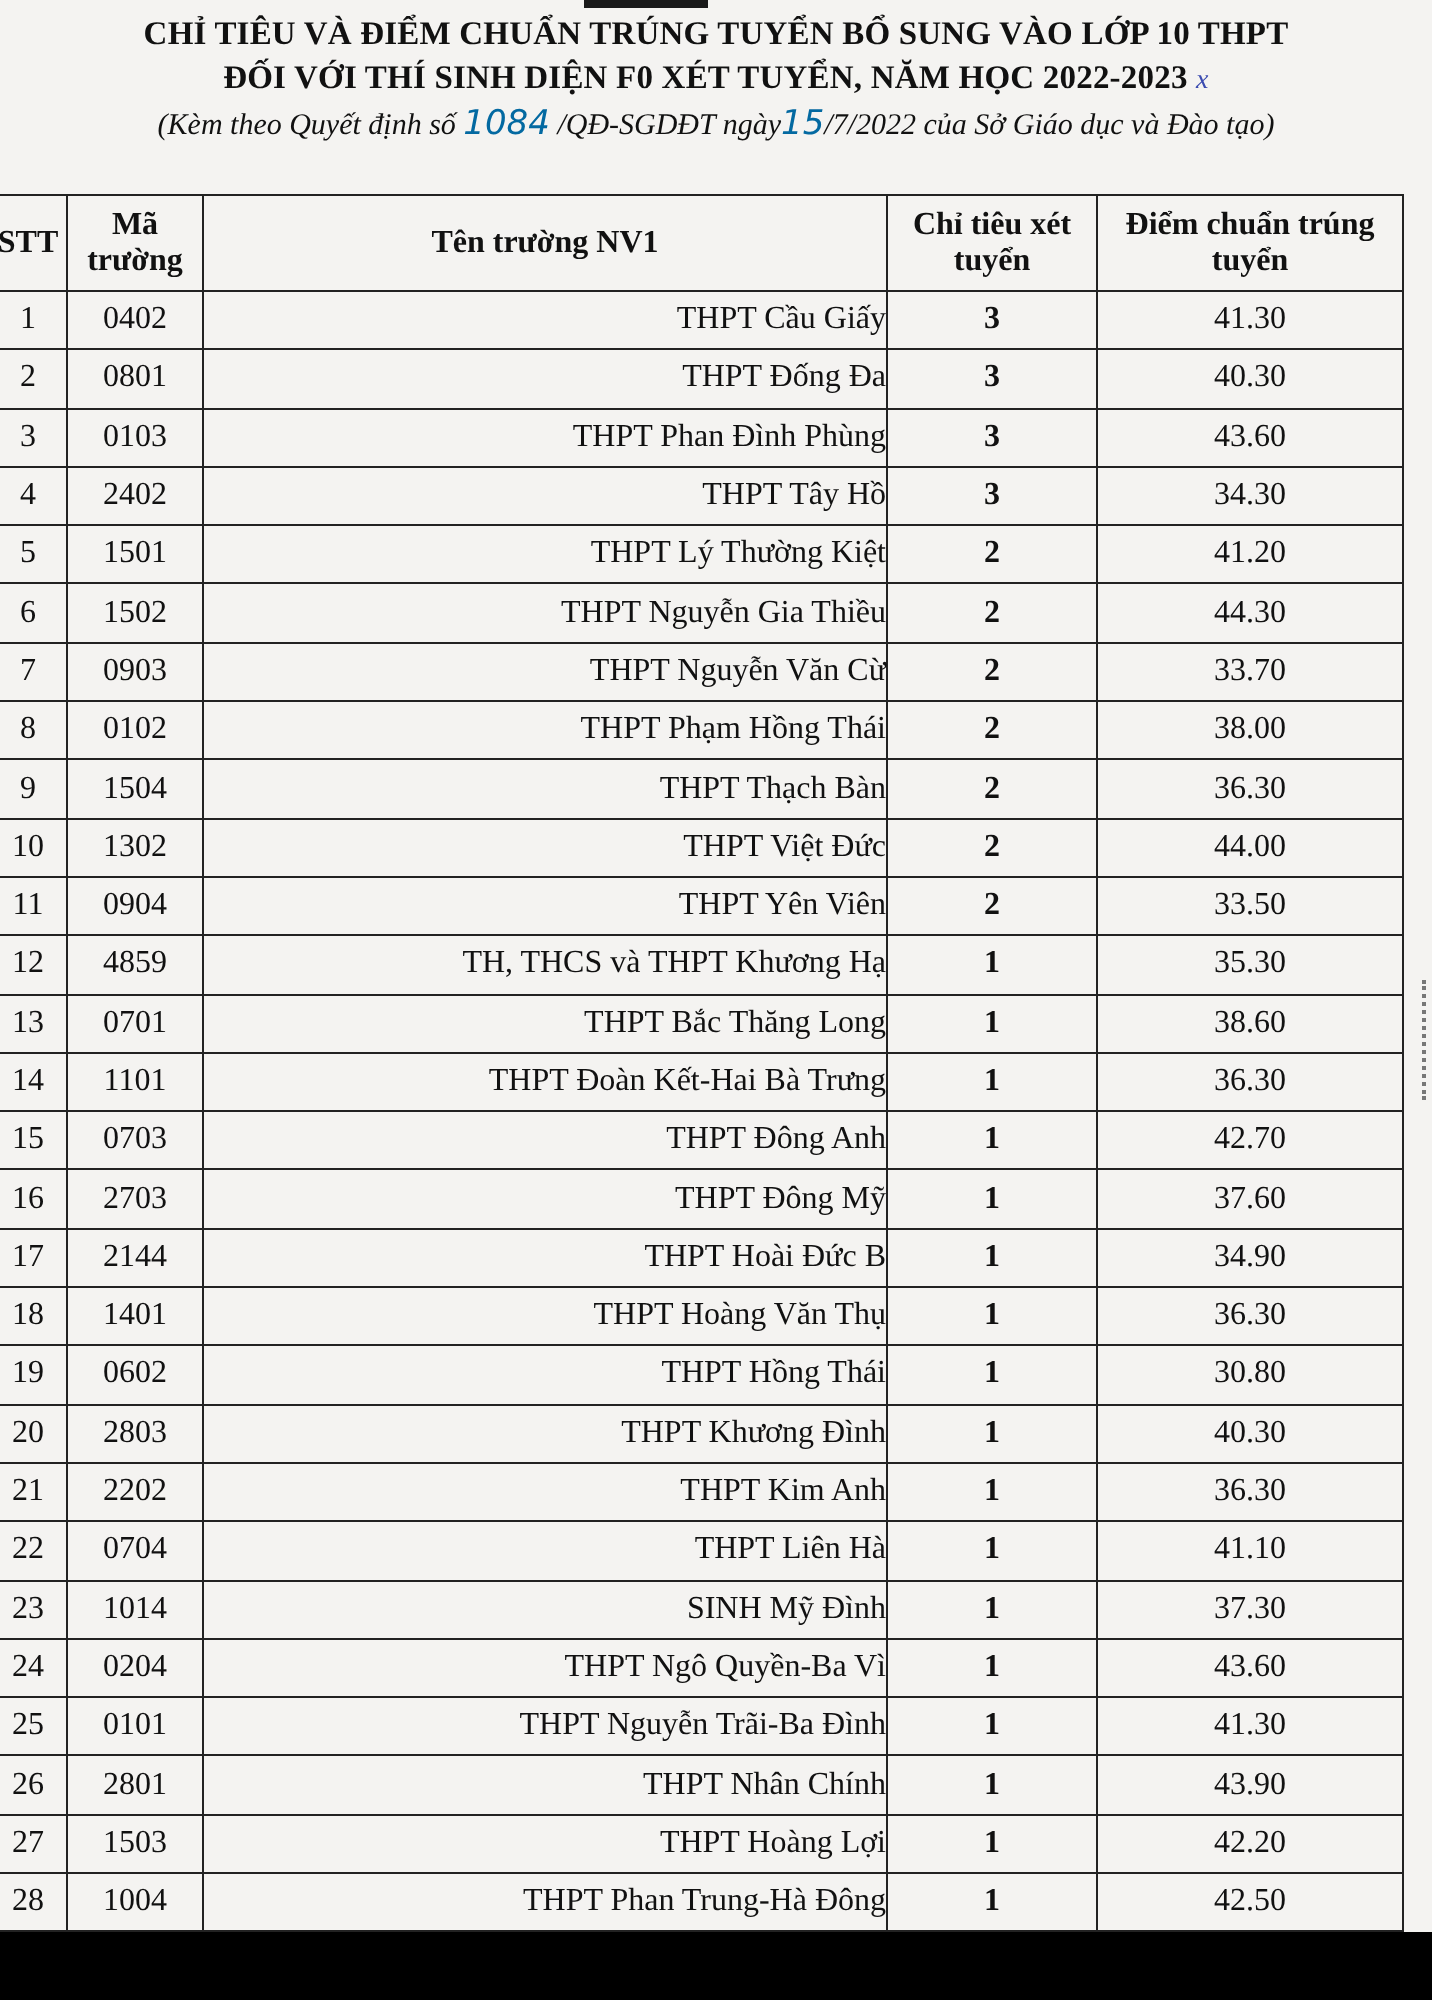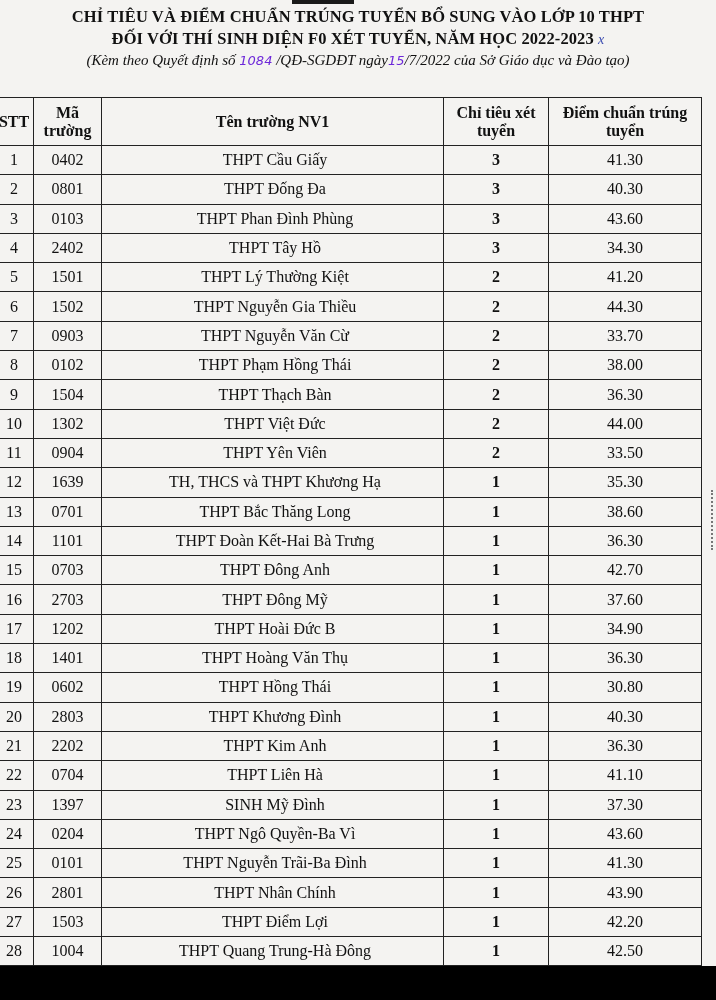--- a/index.html
+++ b/index.html
@@ -15,39 +15,39 @@
   .title {
     position: absolute; left: 0; width: 716px; text-align: center;
     font-weight: bold; font-size: 16.5px; letter-spacing: 0.1px;
   }
   .t1 { top: 7px; }
   .t2 { top: 29px; }
   .subtitle {
     position: absolute; left: 0; width: 716px; top: 52px; text-align: center;
     font-style: italic; font-size: 15px;
   }
-  .hand { color: #6d28d9; font-family: "DejaVu Sans", sans-serif; font-style: italic; font-size: 13px; }
+  .hand { color: #0369a1; font-family: "DejaVu Sans", sans-serif; font-style: italic; font-size: 17px; }
   .check { color: #3b4bb0; font-weight: normal; font-style: italic; font-size: 14px; }
 
   table.main {
     position: absolute; left: -6px; top: 97px;
     border-collapse: collapse;
     font-size: 16px;
   }
   table.main td, table.main th {
     border: 1.6px solid #222;
     padding: 0;
     height: 28.3px;
   }
   table.main th {
     font-weight: bold; font-size: 16px; line-height: 18px; height: 47px;
   }
   .c-stt { width: 38px; text-align: center; }
   .c-code { width: 67px; text-align: center; }
-  .c-name { width: 336px; text-align: center; padding-left: 5px !important; }
+  .c-name { width: 336px; text-align: right; padding-left: 5px !important; }
   .c-quota { width: 104px; text-align: center; font-weight: bold; }
   .c-score { width: 152px; text-align: center; font-weight: normal; }
   th.c-name { text-align: center; padding-left: 0 !important; }
   th.c-quota, th.c-score { font-weight: bold; }
 
   .margin-marks {
     position: absolute; left: 711px; top: 490px; width: 3px; height: 60px;
     border-left: 2px dotted #777;
   }
   .black-bar {
@@ -151,21 +151,21 @@
       </tr>
       <tr>
         <td class="c-stt">11</td>
         <td class="c-code">0904</td>
         <td class="c-name">THPT Yên Viên</td>
         <td class="c-quota">2</td>
         <td class="c-score">33.50</td>
       </tr>
       <tr>
         <td class="c-stt">12</td>
-        <td class="c-code">1639</td>
+        <td class="c-code">4859</td>
         <td class="c-name">TH, THCS và THPT Khương Hạ</td>
         <td class="c-quota">1</td>
         <td class="c-score">35.30</td>
       </tr>
       <tr>
         <td class="c-stt">13</td>
         <td class="c-code">0701</td>
         <td class="c-name">THPT Bắc Thăng Long</td>
         <td class="c-quota">1</td>
         <td class="c-score">38.60</td>
@@ -186,21 +186,21 @@
       </tr>
       <tr>
         <td class="c-stt">16</td>
         <td class="c-code">2703</td>
         <td class="c-name">THPT Đông Mỹ</td>
         <td class="c-quota">1</td>
         <td class="c-score">37.60</td>
       </tr>
       <tr>
         <td class="c-stt">17</td>
-        <td class="c-code">1202</td>
+        <td class="c-code">2144</td>
         <td class="c-name">THPT Hoài Đức B</td>
         <td class="c-quota">1</td>
         <td class="c-score">34.90</td>
       </tr>
       <tr>
         <td class="c-stt">18</td>
         <td class="c-code">1401</td>
         <td class="c-name">THPT Hoàng Văn Thụ</td>
         <td class="c-quota">1</td>
         <td class="c-score">36.30</td>
@@ -228,21 +228,21 @@
       </tr>
       <tr>
         <td class="c-stt">22</td>
         <td class="c-code">0704</td>
         <td class="c-name">THPT Liên Hà</td>
         <td class="c-quota">1</td>
         <td class="c-score">41.10</td>
       </tr>
       <tr>
         <td class="c-stt">23</td>
-        <td class="c-code">1397</td>
+        <td class="c-code">1014</td>
         <td class="c-name">SINH Mỹ Đình</td>
         <td class="c-quota">1</td>
         <td class="c-score">37.30</td>
       </tr>
       <tr>
         <td class="c-stt">24</td>
         <td class="c-code">0204</td>
         <td class="c-name">THPT Ngô Quyền-Ba Vì</td>
         <td class="c-quota">1</td>
         <td class="c-score">43.60</td>
@@ -257,28 +257,28 @@
       <tr>
         <td class="c-stt">26</td>
         <td class="c-code">2801</td>
         <td class="c-name">THPT Nhân Chính</td>
         <td class="c-quota">1</td>
         <td class="c-score">43.90</td>
       </tr>
       <tr>
         <td class="c-stt">27</td>
         <td class="c-code">1503</td>
-        <td class="c-name">THPT Điểm Lợi</td>
+        <td class="c-name">THPT Hoàng Lợi</td>
         <td class="c-quota">1</td>
         <td class="c-score">42.20</td>
       </tr>
       <tr>
         <td class="c-stt">28</td>
         <td class="c-code">1004</td>
-        <td class="c-name">THPT Quang Trung-Hà Đông</td>
+        <td class="c-name">THPT Phan Trung-Hà Đông</td>
         <td class="c-quota">1</td>
         <td class="c-score">42.50</td>
       </tr>
     </tbody>
 </table>
 
 <div class="margin-marks"></div>
 <div class="black-bar"></div>
 
 </body></html>

